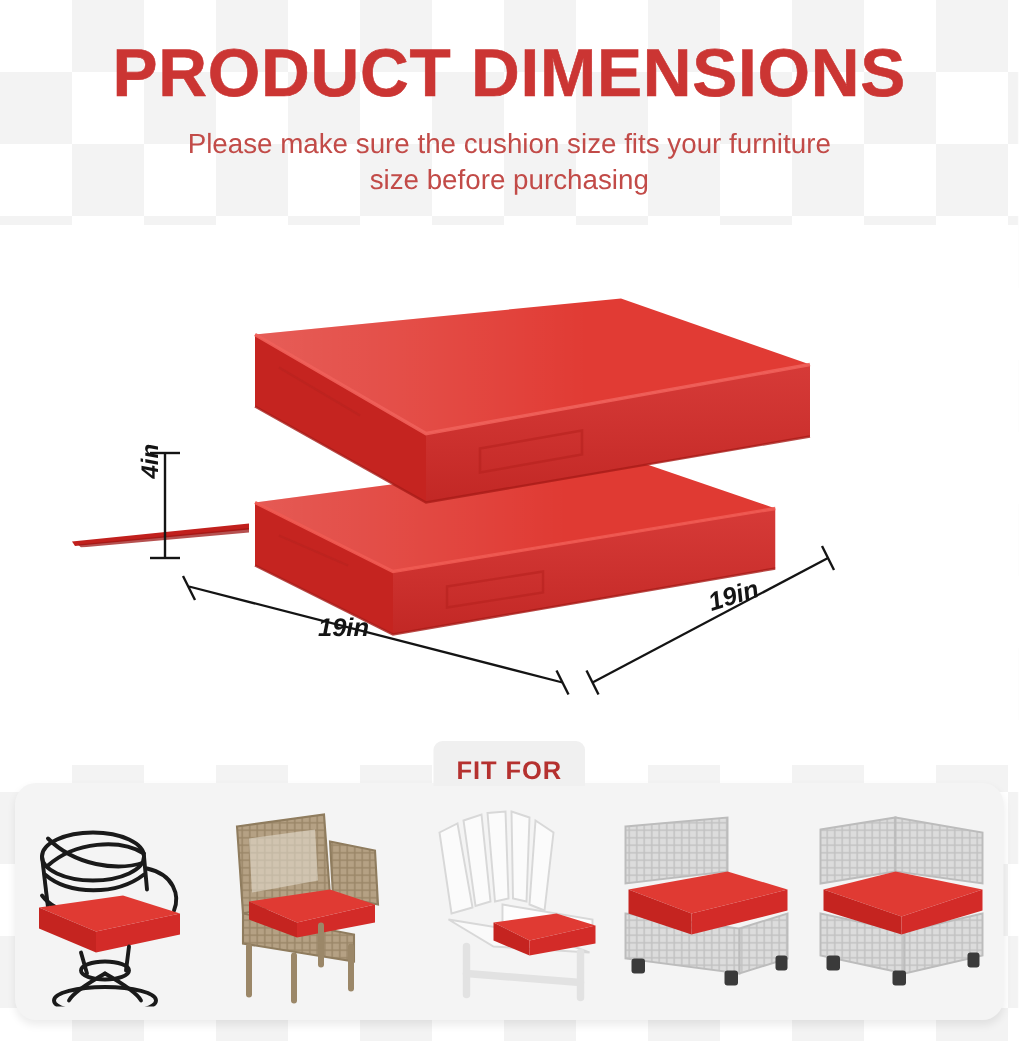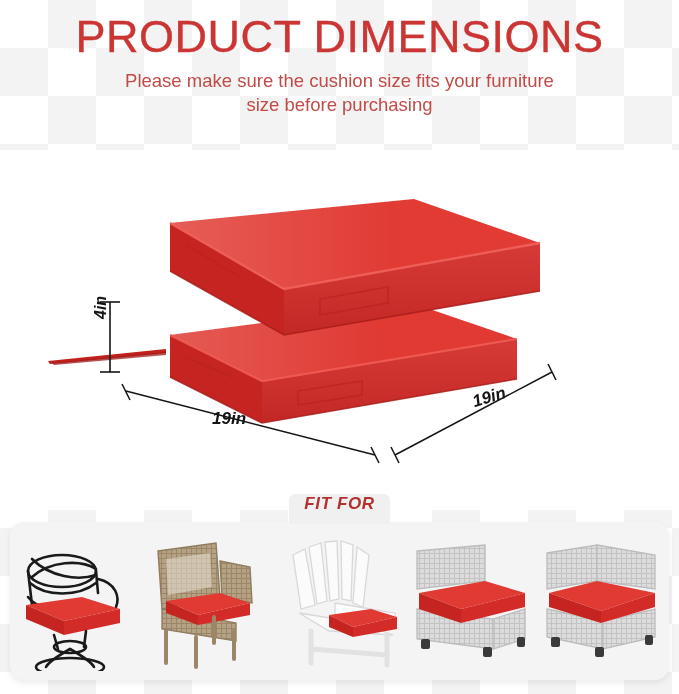--- a/index.html
+++ b/index.html
@@ -21,22 +21,22 @@
     opacity:.85;
   }
   #whitewash{
     position:absolute;left:0;right:0;top:150px;height:360px;z-index:1;
     background:#ffffff;pointer-events:none;
   }
 
   
   #header{position:absolute;left:0;right:0;top:14px;z-index:3;text-align:center;}
   #title{
-    font-size:45px;font-weight:normal;letter-spacing:.5px;
-    color:#CB3533;line-height:1.02;margin:0;
+    font-size:45px;font-weight:bold;letter-spacing:.5px;
+    color:#CB3533;line-height:1.02;margin:12px;
     -webkit-text-stroke:0.4px #CB3533;
   }
   #subtitle{
     margin:9px auto 12px;max-width:440px;
     font-size:18.5px;color:#C24B48;line-height:1.32;font-weight:400;
   }
 
   
   #product{position:absolute;left:0;top:150px;width:679px;height:340px;z-index:4;}
   .cushion{position:absolute;}
@@ -61,21 +61,21 @@
     transform:rotate(-90deg);transform-origin:left top;
     font-size:16px;
   }
   #label-19in-left{left:212px;top:259px;}
   #label-19in-right{left:470px;top:243px;transform:rotate(-17deg);transform-origin:left top;}
 
   
   #fitfor-tab{
     position:absolute;left:289px;top:494px;width:101px;height:30px;z-index:7;
     background:#f0f0f0;border-radius:6px 6px 0 0;
-    display:flex;align-items:flex-start;justify-content:center;font-style:italic;
+    display:flex;align-items:flex-end;justify-content:center;
   }
   #fitfor-text{font-size:17px;font-weight:bold;color:#B5312F;letter-spacing:.6px;}
 
   #fitfor-panel{
     position:absolute;left:10px;top:522px;width:659px;height:158px;z-index:6;
     background:#f4f4f4;border-radius:14px;
     box-shadow:0 3px 6px rgba(0,0,0,.08);
     display:flex;align-items:center;justify-content:space-around;
   }
   .furn{width:128px;height:140px;position:relative;}

